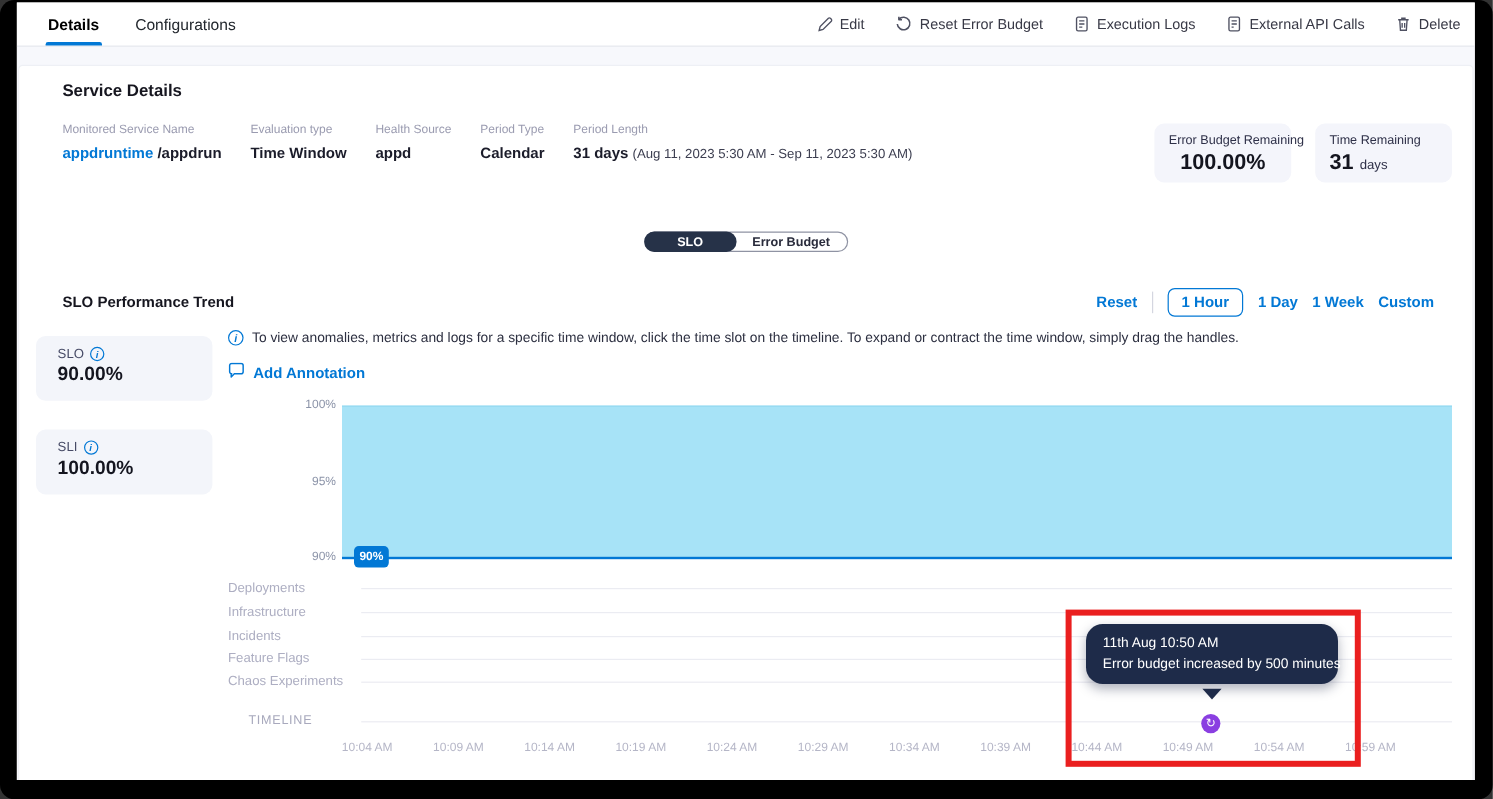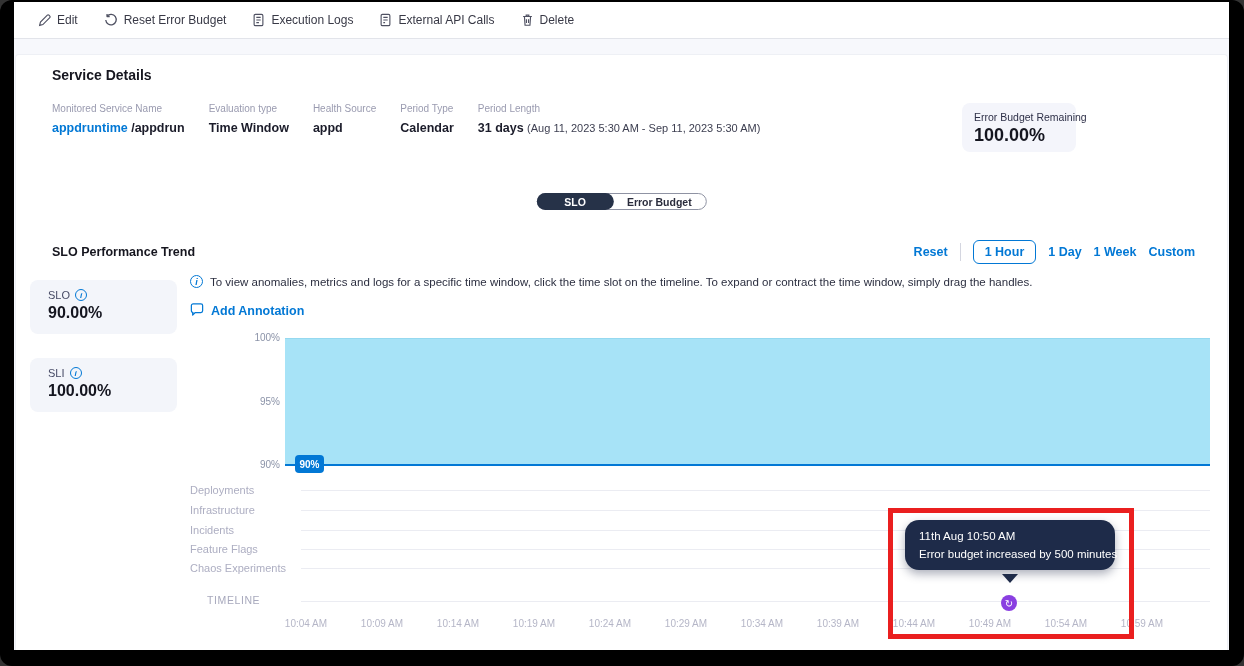--- a/index.html
+++ b/index.html
@@ -88,20 +88,28 @@
             background:#8a3fe1; color:#fff; font-size:10px; display:flex; align-items:center; justify-content:center; z-index:4; cursor:pointer; }
   .redbox { position:absolute; left:872px; top:453px; width:246px; height:131px; border:5px solid #ea1f1f; z-index:5; pointer-events:none; }
 </style>
 </head>
 <body>
 
 <div class="frame">
   <div class="app">
 
     <div class="hdr">
+      <div class="tabs">
+        <div class="tab active">
+          <span>Details</span>
+        </div>
+        <div class="tab">
+          <span>Configurations</span>
+        </div>
+      </div>
       <div class="actions">
         <div class="act">
           <span>
               <svg width="13" height="13" viewBox="0 0 16 16" fill="none" stroke="#4f5162" stroke-width="1.4">
                 <path d="M2 14l1-4 8.5-8.5a1.4 1.4 0 0 1 2 0l1 1a1.4 1.4 0 0 1 0 2L6 13l-4 1z"></path>
               </svg>
             </span>
           <span>Edit</span>
         </div>
         <div class="act">
@@ -164,23 +172,27 @@
           <div>
             <div class="fld-label">Period Type</div>
             <div class="fld-value">Calendar</div>
           </div>
           <div>
             <div class="fld-label">Period Length</div>
             <div class="fld-value"><span>31 days</span> <span class="paren">(Aug 11, 2023 5:30 AM - Sep 11, 2023 5:30 AM)</span></div>
           </div>
         </div>
 
-        <div class="stat-card" style="left:946px;">
+        <div class="stat-card" style="left:946px;text-align:center;">
           <div class="lbl">Error Budget Remaining</div>
           <div class="val">100.00%</div>
+        </div>
+        <div class="stat-card" style="left:1080px;">
+          <div class="lbl">Time Remaining</div>
+          <div class="val"><span>31</span> <span class="unit">days</span></div>
         </div>
 
         <div class="toggle">
           <div class="tg-seg tg-on">SLO</div>
           <div class="tg-seg tg-off">Error Budget</div>
         </div>
 
         <div class="trend-title">SLO Performance Trend</div>
         <div class="trend-ctrls">
           <div class="blue-link">Reset</div>

